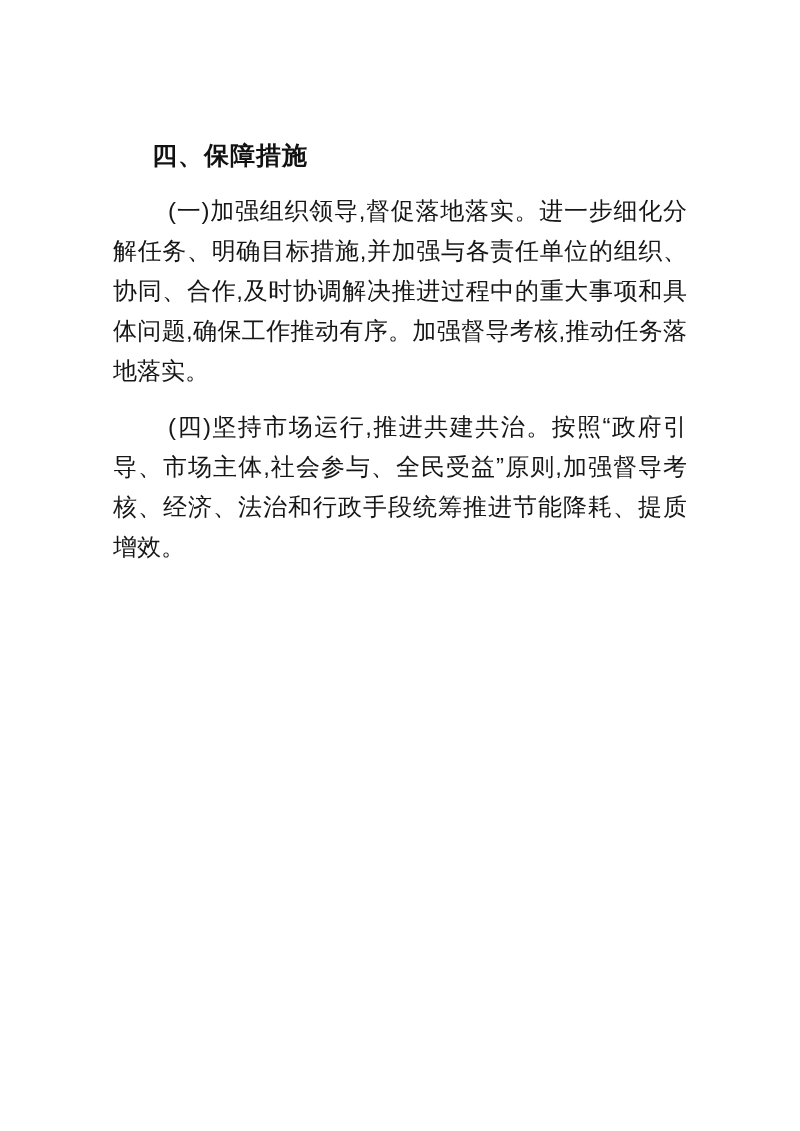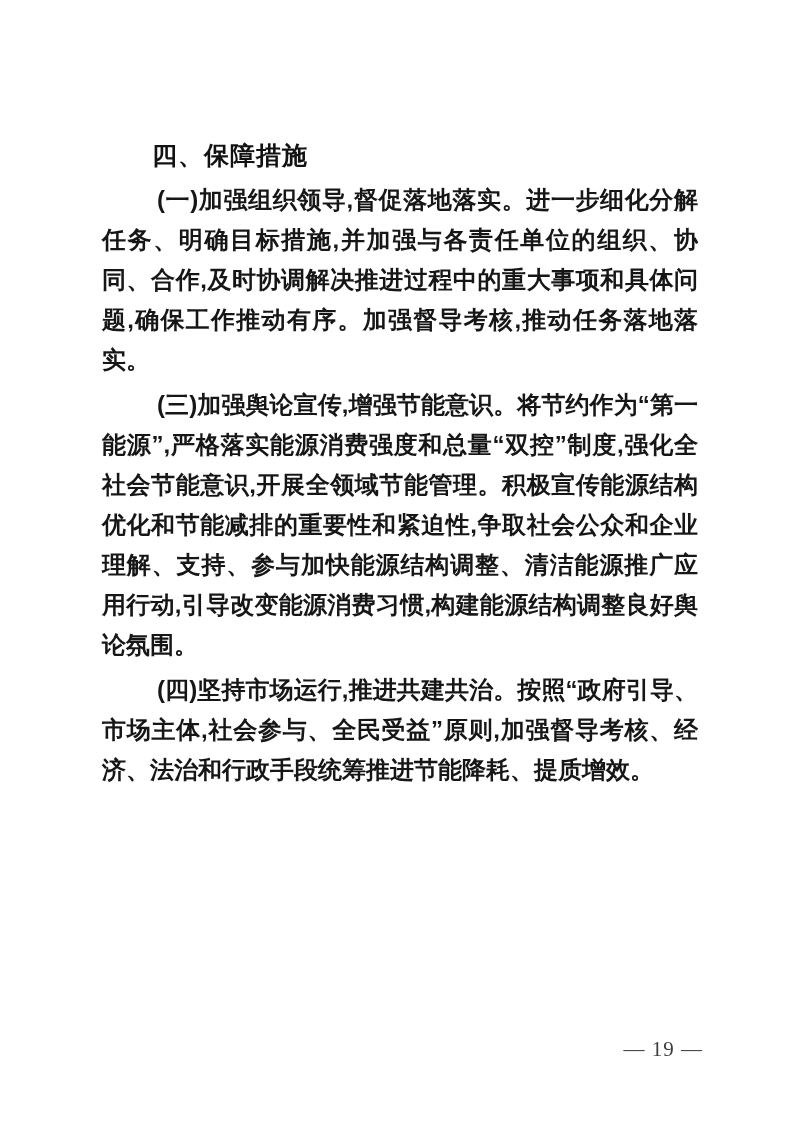--- a/index.html
+++ b/index.html
@@ -26,24 +26,24 @@
   .doc-heading {
     margin: 0;
     font-size: 25px;
     line-height: 40px;
     font-weight: bold;
     text-indent: 55px;
     letter-spacing: 1px;
     color: #121212;
   }
   .doc-para {
-    margin: 5px;
+    margin: 16px;
     font-size: 24px;
     line-height: 40px;
-    font-weight: bold;
+    font-weight: normal;
     text-align: justify;
     text-justify: inter-character;
     text-indent: 55px;
     color: #161616;
   }
   .footer {
     position: absolute;
     left: 97px;
     top: 1036px;
     width: 606px;
@@ -55,20 +55,16 @@
     letter-spacing: 1px;
   }
 </style>
 </head>
 <body>
 
 <div class="page">
   <div class="content">
     <h2 class="doc-heading">四、保障措施</h2>
     <p class="doc-para">(一)加强组织领导,督促落地落实。进一步细化分解任务、明确目标措施,并加强与各责任单位的组织、协同、合作,及时协调解决推进过程中的重大事项和具体问题,确保工作推动有序。加强督导考核,推动任务落地落实。</p>
-    <p class="doc-para">(三)加强舆论宣传,增强节能意识。将节约作为“第一能源”,严格落实能源消费强度和总量“双控”制度,强化全社会节能意识,开展全领域节能管理。积极宣传能源结构优化和节能减排的重要性和紧迫性,争取社会公众和企业理解、支持、参与加快能源结构调整、清洁能源推广应用行动,引导改变能源消费习惯,构建能源结构调整良好舆论氛围。</p>
     <p class="doc-para">(四)坚持市场运行,推进共建共治。按照“政府引导、市场主体,社会参与、全民受益”原则,加强督导考核、经济、法治和行政手段统筹推进节能降耗、提质增效。</p>
   </div>
 
-  <div class="footer">
-    <span>— 19 —</span>
-  </div>
 </div>
 
 </body></html>

